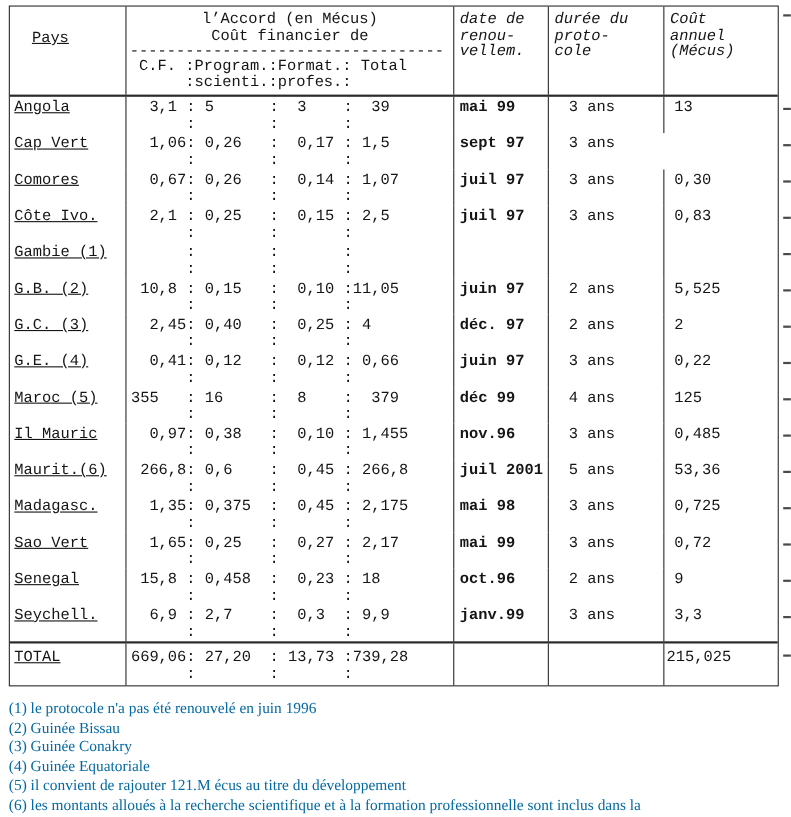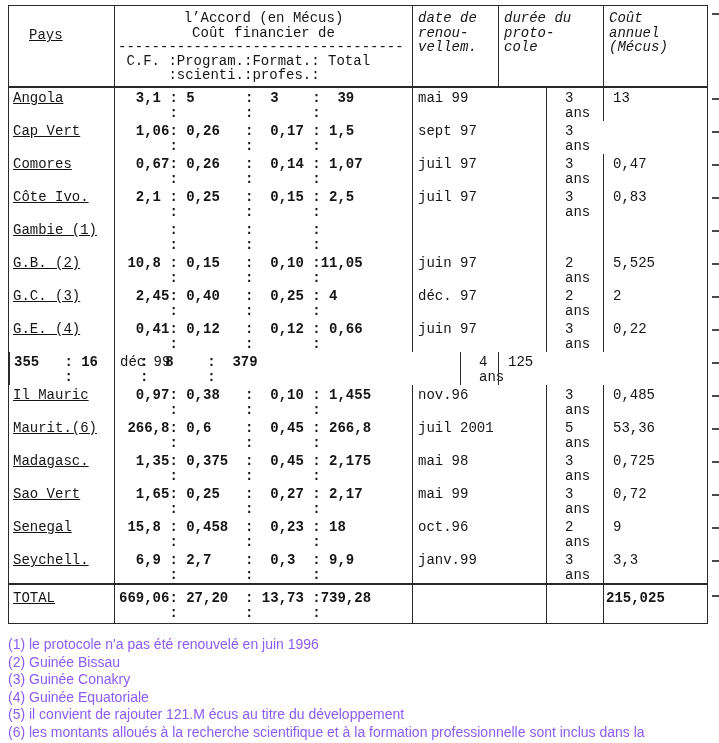--- a/index.html
+++ b/index.html
@@ -25,38 +25,38 @@
   .h-cost { padding-top:5px; text-align:left; }
   .h-cost .ttl { text-align:center; line-height:15px; }
   .h-cost .dash { line-height:13px; padding-left:3px; }
   .h-cost .sub { line-height:14px; padding-left:3px; }
   .h-side { padding:5px 0 0 5px; line-height:14.5px; white-space:pre;font-style:italic; }
 
   
   .trow { height:33px; position:relative; }
   .trow .c { padding-top:3px; }
   .pays-cell { padding-left:4px; }
-  .cost-cell { padding-left:4px;font-weight:bold; }
-  .date-cell { padding-left:5px; white-space:pre; }
-  .duree-cell { padding-left:18px;margin-left:48px; }
+  .cost-cell { padding-left:4px; }
+  .date-cell { padding-left:5px; white-space:pre;font-weight:bold; }
+  .duree-cell { padding-left:18px; }
   .annuel-cell { padding-left:9px; }
 
   
   .total-row { height:38px; border-top:2px solid #2a2a2a; position:relative; }
   .total-row .c { padding-top:6px; }
-  .total-row .annuel-cell { padding-left:2px;font-weight:bold; }
+  .total-row .annuel-cell { padding-left:2px; }
 
   .tick { position:absolute; right:-12px; top:10px; width:7px; height:2px; background:#4a4a4a; }
   .hrow .tick { top:7px; }
 
   
   .footnotes {
     position:absolute; left:8px; top:636px; width:706px;
-    font-family:Liberation Sans, sans-serif; font-size:14px;
-    line-height:17.5px; color:#8b5cf6;
+    font-family:Liberation Serif, serif; font-size:14px;
+    line-height:17.5px; color:#0369a1;
   }
 </style>
 </head>
 <body>
 
 <div class="page">
 
   <div class="doc-table">
 
     <div class="grid-row hrow">
@@ -105,21 +105,21 @@
   </div>
 
   <div class="grid-row trow">
     <div class="c first pays-cell b-pays">Comores</div>
     <div class="c cost-cell">
       <div class="pre b-cost1">  0,67: 0,26   :  0,14 : 1,07</div>
       <div class="pre b-cost2">      :        :       :</div>
     </div>
     <div class="c date-cell b-date">juil 97</div>
     <div class="c duree-cell b-duree">3 ans</div>
-    <div class="c annuel-cell b-annuel">0,47</div>
+    <div class="c annuel-cell b-annuel">0,30</div>
     <span class="tick"></span>
   </div>
 
   <div class="grid-row trow">
     <div class="c first pays-cell b-pays">Côte Ivo.</div>
     <div class="c cost-cell">
       <div class="pre b-cost1">  2,1 : 0,25   :  0,15 : 2,5</div>
       <div class="pre b-cost2">      :        :       :</div>
     </div>
     <div class="c date-cell b-date">juil 97</div>
@@ -170,20 +170,21 @@
       <div class="pre b-cost1">  0,41: 0,12   :  0,12 : 0,66</div>
       <div class="pre b-cost2">      :        :       :</div>
     </div>
     <div class="c date-cell b-date">juin 97</div>
     <div class="c duree-cell b-duree">3 ans</div>
     <div class="c annuel-cell b-annuel">0,22</div>
     <span class="tick"></span>
   </div>
 
   <div class="grid-row trow">
+    <div class="c first pays-cell b-pays">Maroc (5)</div>
     <div class="c cost-cell">
       <div class="pre b-cost1">355   : 16     :  8    :  379</div>
       <div class="pre b-cost2">      :        :       :</div>
     </div>
     <div class="c date-cell b-date">déc 99</div>
     <div class="c duree-cell b-duree">4 ans</div>
     <div class="c annuel-cell b-annuel">125</div>
     <span class="tick"></span>
   </div>
 

